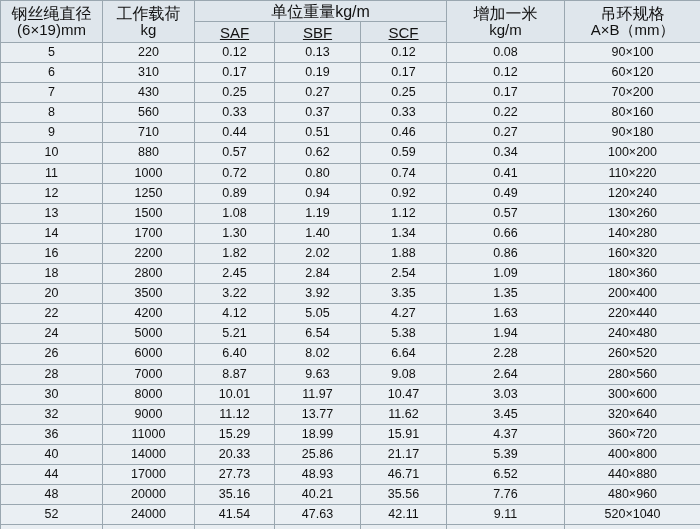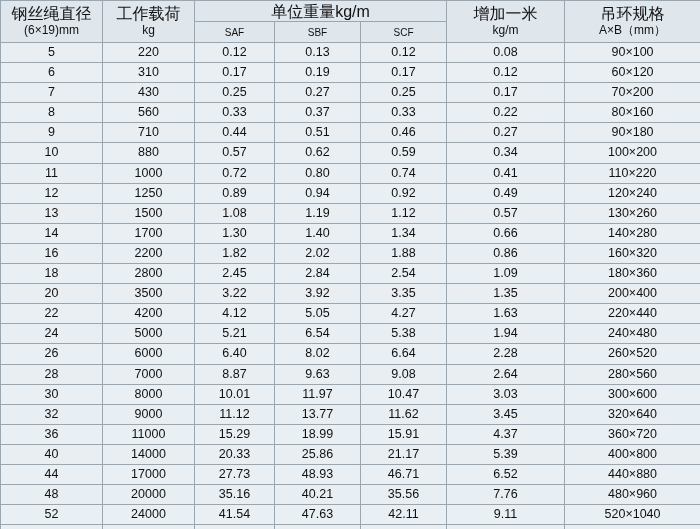--- a/index.html
+++ b/index.html
@@ -41,42 +41,43 @@
     font-weight: normal;
     font-size: 13px;
     height: 20px;
     line-height: 17px;
     padding: 1px 0;
   }
   thead th.group {
     font-size: 16px;
   }
   thead .sub-label {
-    font-size: 10px;
+    font-size: 15px;
+    text-decoration: underline;
   }
   thead th.two-line {
     font-size: 13px;
     line-height: 16px;
   }
 
   tbody td {
     font-size: 12.5px;
     height: 19.1px;
     line-height: 19.1px;
     background: #e9eef2;
     font-family: "Liberation Sans", sans-serif;
   }
   tbody tr:nth-child(odd) td { background: #e9eef2; }
   tbody tr:nth-child(even) td { background: #eaeff3; }
 
   td.col-dia, td.col-load, td.col-add, td.col-ring { font-size: 12.5px; }
   td.col-saf, td.col-sbf, td.col-scf { font-size: 12.5px; }
 
   .hdr-cn { font-size: 16px; }
-  .hdr-sm { font-size: 12px; }
+  .hdr-sm { font-size: 15px; }
 </style>
 </head>
 <body>
 
 <table id="spec-table">
   <colgroup>
     <col class="c0">
       <col class="c1">
       <col class="c2">
       <col class="c3">

